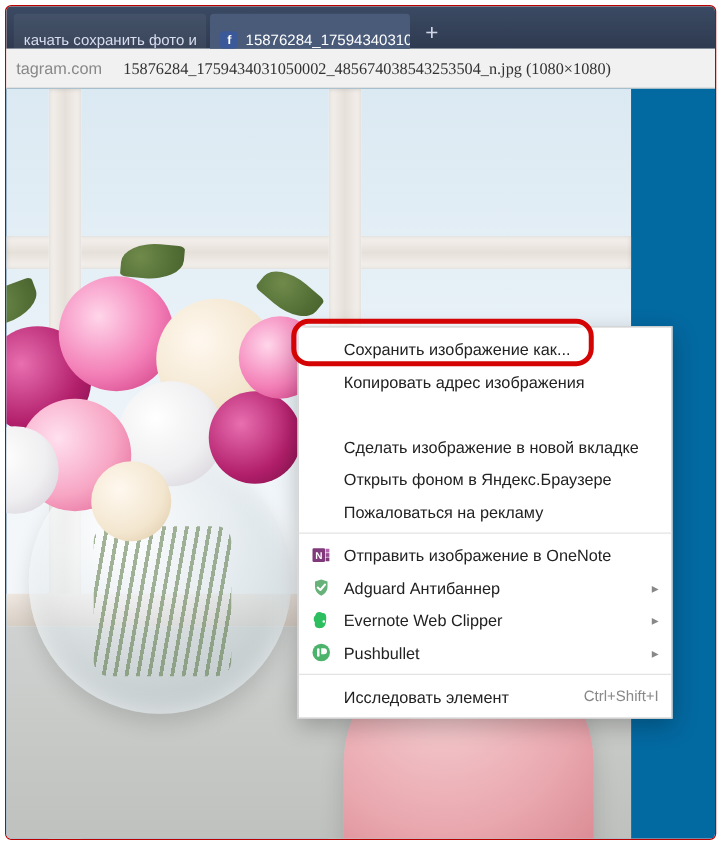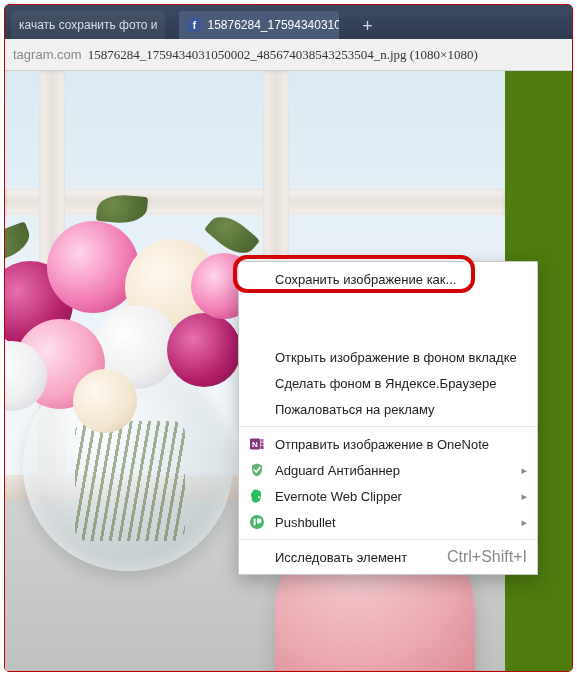--- a/index.html
+++ b/index.html
@@ -1,33 +1,33 @@
 <!DOCTYPE html>
 <html><head>
 <meta charset="utf-8">
 <style>
   * { margin: 0; padding: 0; box-sizing: border-box; }
   html, body { width: 577px; height: 676px; overflow: hidden; font-family: "Segoe UI", Arial, sans-serif; font-size: 13px; color: #222; }
   .frame { position: relative; width: 569px; height: 668px; margin: 4px; border: 1px solid #b00; border-radius: 5px; overflow: hidden; background: #fff; }
 
   
   .tabstrip { height: 34px; background: linear-gradient(#3b4a63,#2e3a50); display: flex; align-items: flex-end; padding-left: 6px; }
-  .tab { height: 28px; display: flex; align-items: center; padding: 0 8px; font-size: 12px; color: #d8def0; border-radius: 3px 3px 0 0; margin-right: 14px; max-width: 160px; overflow: hidden; white-space: nowrap; }
+  .tab { height: 28px; display: flex; align-items: flex-end; padding: 0 8px; font-size: 12px; color: #d8def0; border-radius: 3px 3px 0 0; margin-right: 3px; max-width: 160px; overflow: hidden; white-space: nowrap; }
   .tab.inactive { background: rgba(255,255,255,0.06); }
   .tab.active { background: #4a5b7a; color: #fff; }
   .tab .favicon { width: 14px; height: 14px; margin-right: 6px; flex: 0 0 14px; display: flex; align-items: center; justify-content: center; }
   .newtab { width: 28px; height: 26px; display: flex; align-items: center; justify-content: center; color: #cfd6e6; font-size: 18px; }
 
   
   .addrbar { height: 32px; background: #f1f1f1; border-bottom: 1px solid #d0d0d0; display: flex; align-items: center; padding: 0 8px; font-size: 13px; color: #444; white-space: nowrap; overflow: hidden; }
-  .addr-host { color: #888; margin-right: 6px; }
+  .addr-host { color: #888; margin-right: 17px; }
   .addr-path { color: #333; font-family: Liberation Serif, serif; }
 
   
-  .content { position: relative; height: calc(100% - 66px); background: #4d7c0f; }
+  .content { position: relative; height: calc(100% - 66px); background: #0369a1; }
   .photo { position: absolute; left: 0; top: 0; width: 500px; height: 100%; overflow: hidden; }
   .sky { position: absolute; inset: 0; background: linear-gradient(#dbe9f2 0%, #e9f2f8 35%, #f3f7fa 60%); }
   .window-frame-v { position: absolute; top: 0; bottom: 0; width: 26px; background: linear-gradient(90deg,#f6f2ee,#e6e0da,#f6f2ee); box-shadow: inset 0 0 4px rgba(0,0,0,.15); }
   .wfv1 { left: 34px; } .wfv2 { left: 258px; }
   .window-frame-h { position: absolute; left: 0; right: 0; height: 26px; top: 118px; background: linear-gradient(#f6f2ee,#e6e0da,#f6f2ee); box-shadow: inset 0 0 4px rgba(0,0,0,.12); }
   .sill { position: absolute; left: 0; right: 0; bottom: 170px; height: 26px; background: linear-gradient(#efe8e1,#d7cec4); }
   .wall { position: absolute; left: 0; right: 0; bottom: 0; height: 170px; background: linear-gradient(#cfd2d0,#bfc1be); }
   .pouf { position: absolute; right: 30px; bottom: -20px; width: 200px; height: 180px; border-radius: 100px 100px 8px 8px; background: radial-gradient(circle at 40% 25%, #f5cfd2, #e9a7ae 60%, #d8868f); box-shadow: 0 10px 20px rgba(0,0,0,.15); }
   .vase { position: absolute; left: 18px; bottom: 100px; width: 210px; height: 210px; border-radius: 50%; background: radial-gradient(circle at 35% 30%, rgba(255,255,255,.9), rgba(210,220,225,.55) 55%, rgba(170,185,190,.65)); box-shadow: inset 0 0 20px rgba(255,255,255,.6), 0 8px 16px rgba(0,0,0,.12); }
   .stems { position: absolute; left: 70px; bottom: 130px; width: 110px; height: 120px; background: repeating-linear-gradient(100deg, rgba(90,120,70,.55) 0 3px, transparent 3px 9px); filter: blur(.4px); border-radius: 12px; }
@@ -39,21 +39,21 @@
   .f-white  { background: radial-gradient(circle at 35% 35%, #ffffff, #efeef0 55%, #cfccd4); }
   .f-magenta{ background: radial-gradient(circle at 35% 35%, #e86fb0, #b21f6b 60%, #7a0f47); }
   .leaf { position: absolute; width: 50px; height: 28px; background: radial-gradient(circle at 30% 40%, #6f8a4a, #47622c); border-radius: 60% 10% 60% 10%; transform: rotate(25deg); }
 
   
   .ctxmenu { position: absolute; left: 233px; top: 190px; width: 300px; background: #fff; border: 1px solid #c9c9c9; box-shadow: 0 6px 18px rgba(0,0,0,.25); padding: 4px 0; }
   .ctx-item { display: flex; align-items: center; height: 26px; padding: 0 10px 0 8px; font-size: 13px; color: #222; white-space: nowrap; }
   .ctx-item .ico { width: 20px; height: 20px; margin-right: 8px; flex: 0 0 20px; display: flex; align-items: center; justify-content: center; }
   .ctx-item .spacer { flex: 1; }
   .ctx-item .sub { color: #888; font-size: 11px; }
-  .ctx-item .shortcut { color: #888; font-size: 16px; margin-left: 10px; }
+  .ctx-item .shortcut { color: #888; font-size: 12px; margin-left: 10px; }
   .ctx-sep { height: 1px; background: #e3e3e3; margin: 4px 0; }
   .highlight-box { position: absolute; left: 228px; top: 184px; width: 242px; height: 38px; border: 4px solid #d40404; border-radius: 14px; box-shadow: 0 0 0 2px rgba(255,255,255,.5) inset; pointer-events: none; }
 
   
   .sq { width: 14px; height: 14px; border-radius: 3px; }
   .fb { background:#3b5998; color:#fff; font-weight:700; font-size:10px; display:flex; align-items:center; justify-content:center; }
 </style>
 </head>
 <body>
 
@@ -105,31 +105,32 @@
       </div>
     </div>
 
     <div class="ctxmenu">
       <div class="ctx-item">
         <span class="ico"></span>
         <span>Сохранить изображение как...</span>
       </div>
       <div class="ctx-item">
         <span class="ico"></span>
+        <span>Копировать адрес изображения</span>
       </div>
       <div class="ctx-item">
         <span class="ico"></span>
       </div>
       <div class="ctx-item">
         <span class="ico"></span>
-        <span>Открыть изображение в фоном вкладке</span>
+        <span>Сделать изображение в новой вкладке</span>
       </div>
       <div class="ctx-item">
         <span class="ico"></span>
-        <span>Сделать фоном в Яндексе.Браузере</span>
+        <span>Открыть фоном в Яндекс.Браузере</span>
       </div>
       <div class="ctx-item">
         <span class="ico"></span>
         <span>Пожаловаться на рекламу</span>
       </div>
       <div class="ctx-sep"></div>
       <div class="ctx-item">
         <span class="ico">
           <svg width="16" height="16" viewBox="0 0 16 16">
               <rect x="1" y="2.5" width="10" height="11" rx="1" fill="#80397B"></rect>

